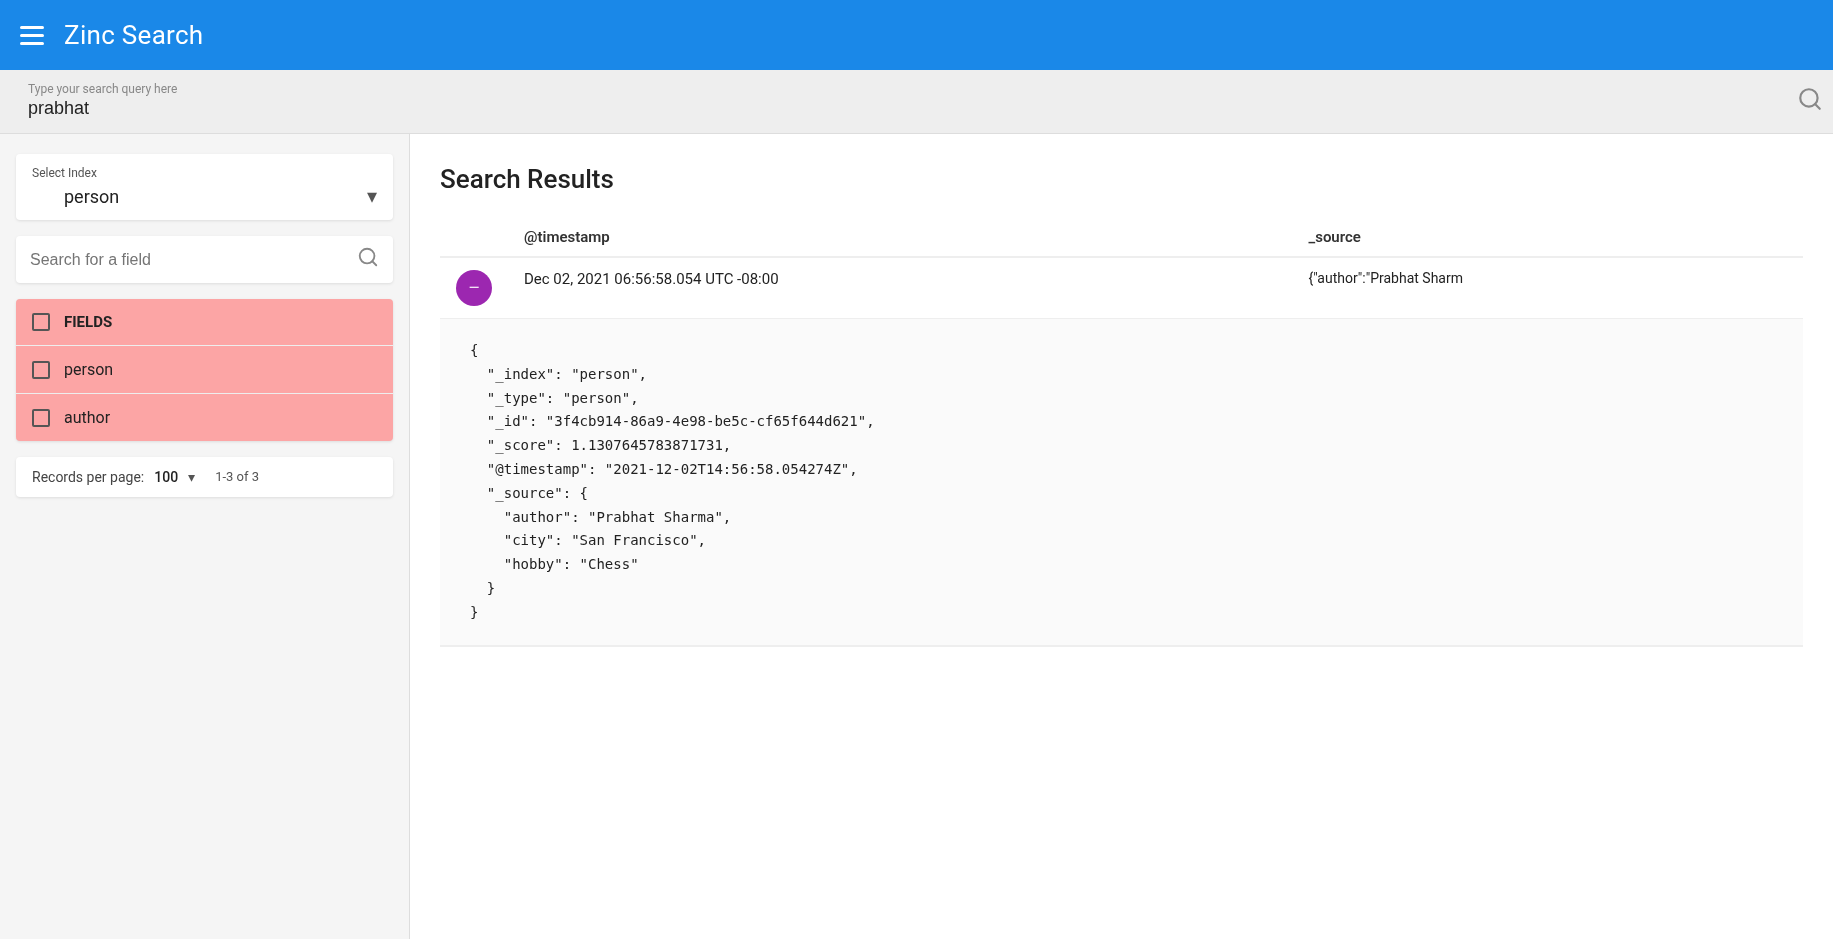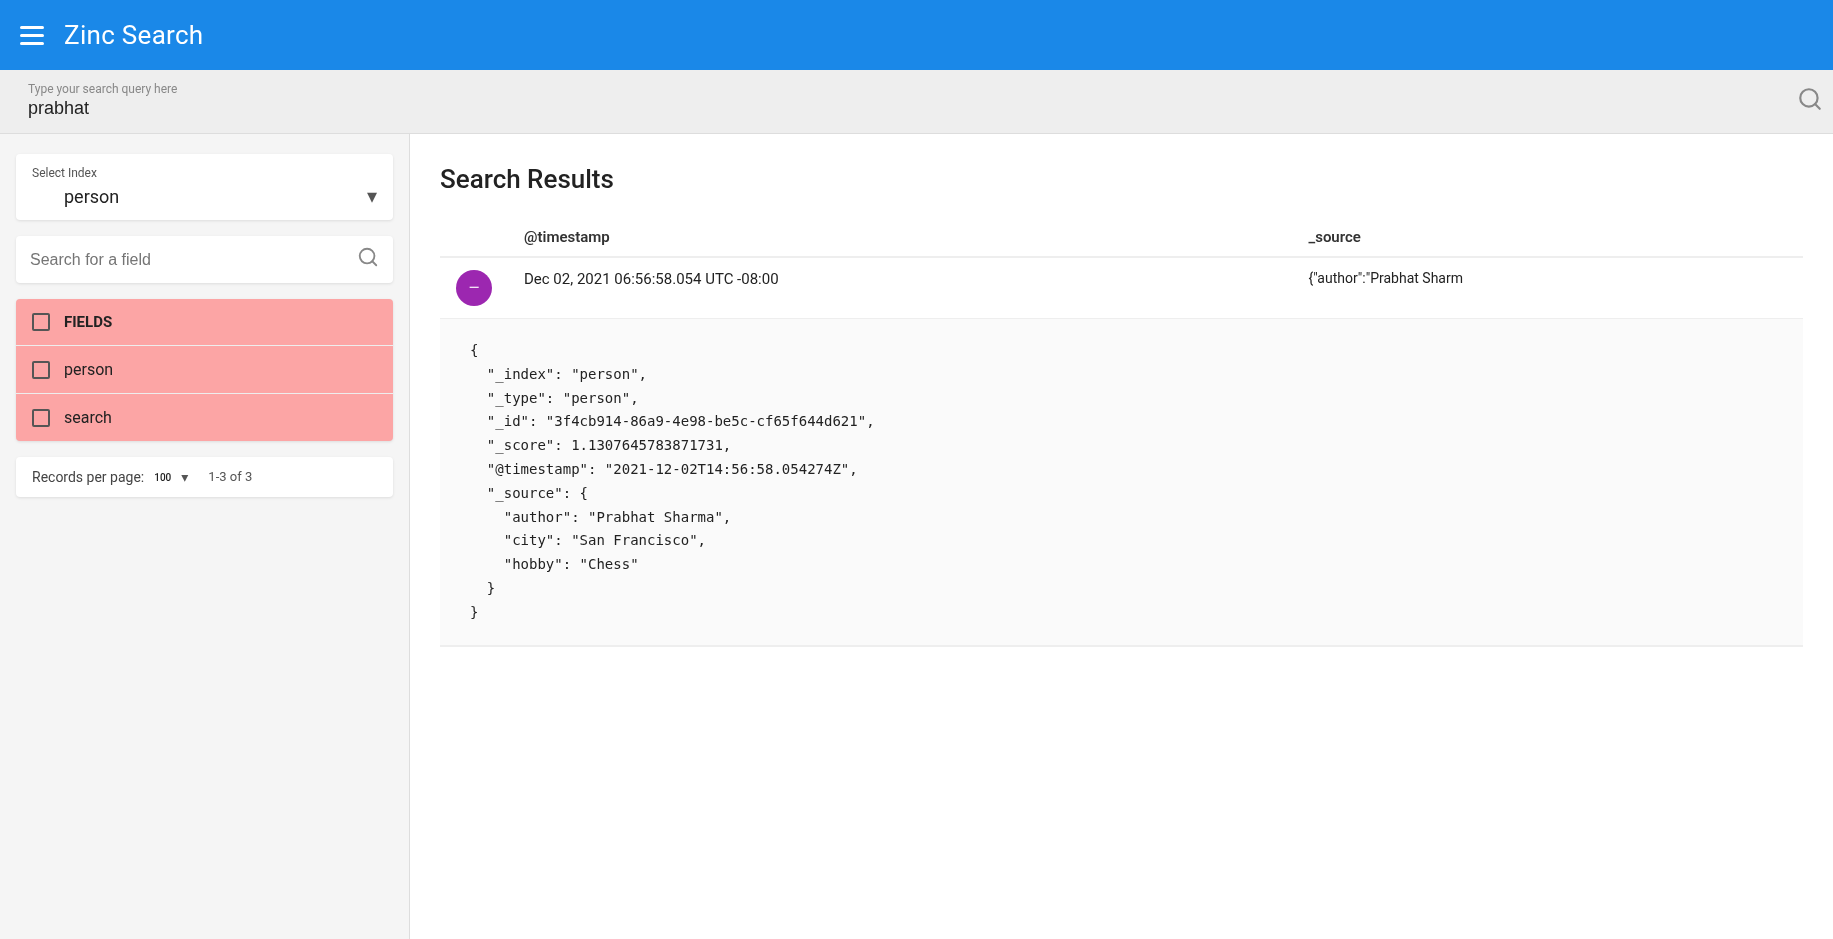--- a/index.html
+++ b/index.html
@@ -192,21 +192,21 @@
     .records-row {
       display: flex;
       align-items: center;
       gap: 10px;
     }
     .records-label {
       font-size: 14px;
       color: #444;
     }
     .records-value {
-      font-size: 10px;
+      font-size: 14px;
       color: #222;
       font-weight: 500;
     }
     .records-count {
       font-size: 13px;
       color: #555;
       text-align: right;
     }
     .small-chevron {
       font-size: 14px;
@@ -343,21 +343,21 @@
       <div class="field-item">
         <div class="field-checkbox"></div>
         <span class="field-label field-label-header">FIELDS</span>
       </div>
       <div class="field-item">
         <div class="field-checkbox"></div>
         <span class="field-label">person</span>
       </div>
       <div class="field-item">
         <div class="field-checkbox"></div>
-        <span class="field-label">search</span>
+        <span class="field-label">author</span>
       </div>
     </div>
 
     <div class="records-container">
       <div class="records-row">
         <span class="records-label">Records per page:</span>
         <span class="records-value">100</span>
         <span class="small-chevron">▾</span>
       </div>
       <div class="records-count">1-3 of 3</div>

